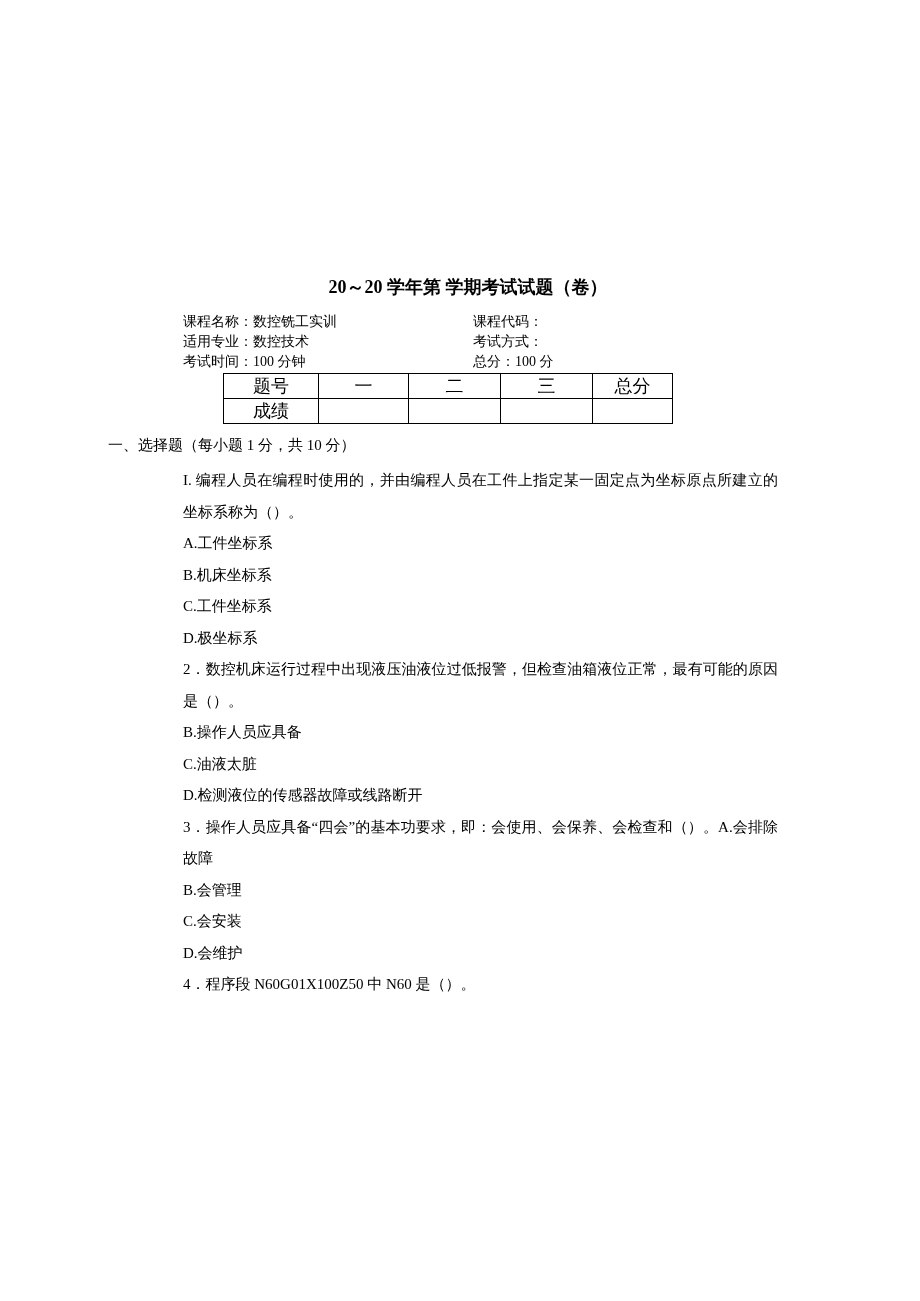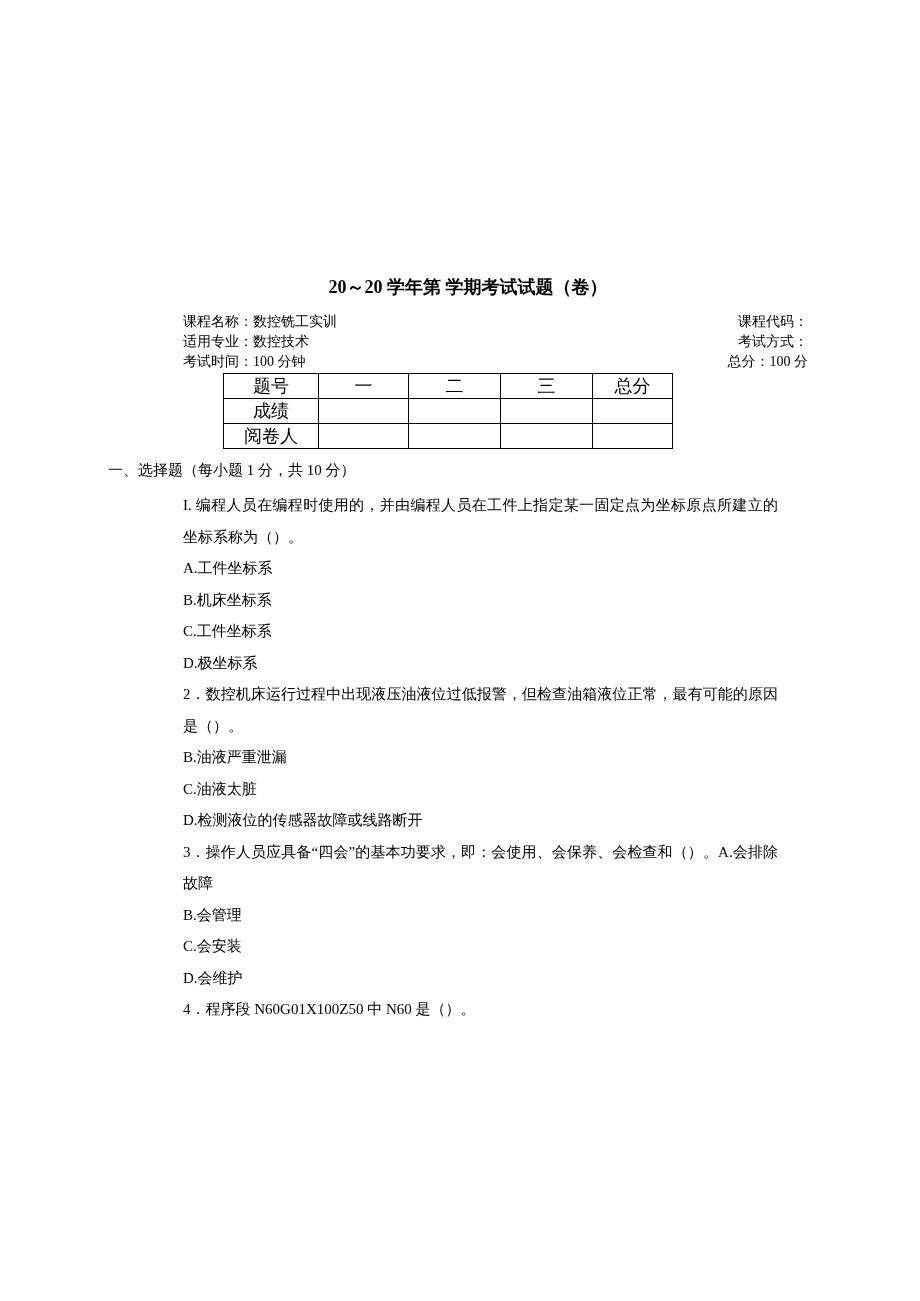--- a/index.html
+++ b/index.html
@@ -35,21 +35,20 @@
     }
     .meta-row {
       display: flex;
       margin-bottom: 2px;
     }
     .meta-left {
       width: 290px;
     }
     .meta-right {
       flex: 1;
-      text-align: right;
     }
     .score-table {
       border-collapse: collapse;
       margin-left: 215px;
       margin-top: 2px;
       font-size: 18px;
     }
     .score-table td {
       border: 1px solid #000;
       text-align: center;
@@ -114,45 +113,38 @@
       <td class="col3">三</td>
       <td class="col4">总分</td>
     </tr>
     <tr>
       <td class="col-label">成绩</td>
       <td class="col1"></td>
       <td class="col2"></td>
       <td class="col3"></td>
       <td class="col4"></td>
     </tr>
-    <tr>
-      <td class="col-label">阅卷人</td>
-      <td class="col1"></td>
-      <td class="col2"></td>
-      <td class="col3"></td>
-      <td class="col4"></td>
-    </tr>
   </tbody>
     </table>
 
   <div class="section-title">一、选择题（每小题 1 分，共 10 分）</div>
 
   <div class="question-block">
     <div class="q-text">
       <span>I.</span><span> 编程人员在编程时使用的，并由编程人员在工件上指定某一固定点为坐标原点所建立的坐标系称为（）。</span>
     </div>
     <div>A.工件坐标系</div>
     <div>B.机床坐标系</div>
     <div>C.工件坐标系</div>
     <div>D.极坐标系</div>
 
     <div class="q-text">
       <span>2</span><span>．数控机床运行过程中出现液压油液位过低报警，但检查油箱液位正常，最有可能的原因是（）。</span>
     </div>
-    <div>B.油液严重泄漏</div>
+    <div>B.操作人员应具备</div>
     <div>C.油液太脏</div>
     <div>D.检测液位的传感器故障或线路断开</div>
 
     <div class="q-text">
       <span>3</span><span>．操作人员应具备“四会”的基本功要求，即：会使用、会保养、会检查和（）。A.会排除故障</span>
     </div>
     <div>B.会管理</div>
     <div>C.会安装</div>
     <div>D.会维护</div>
 

